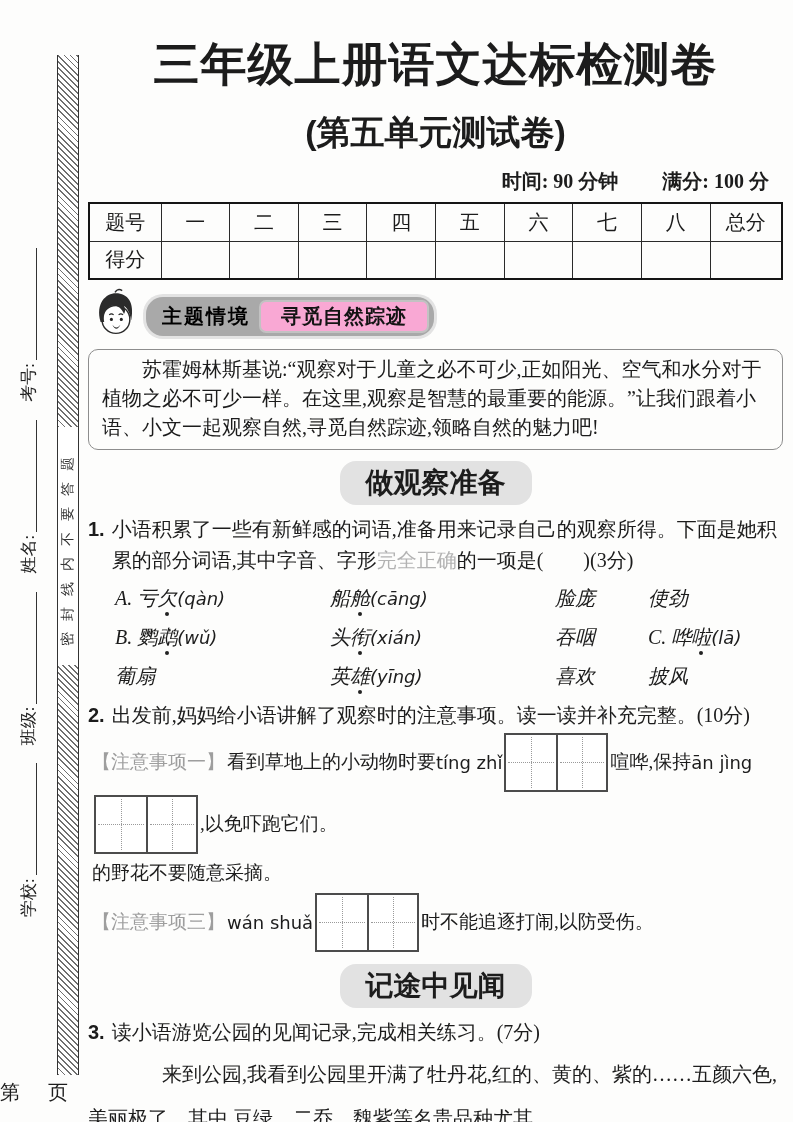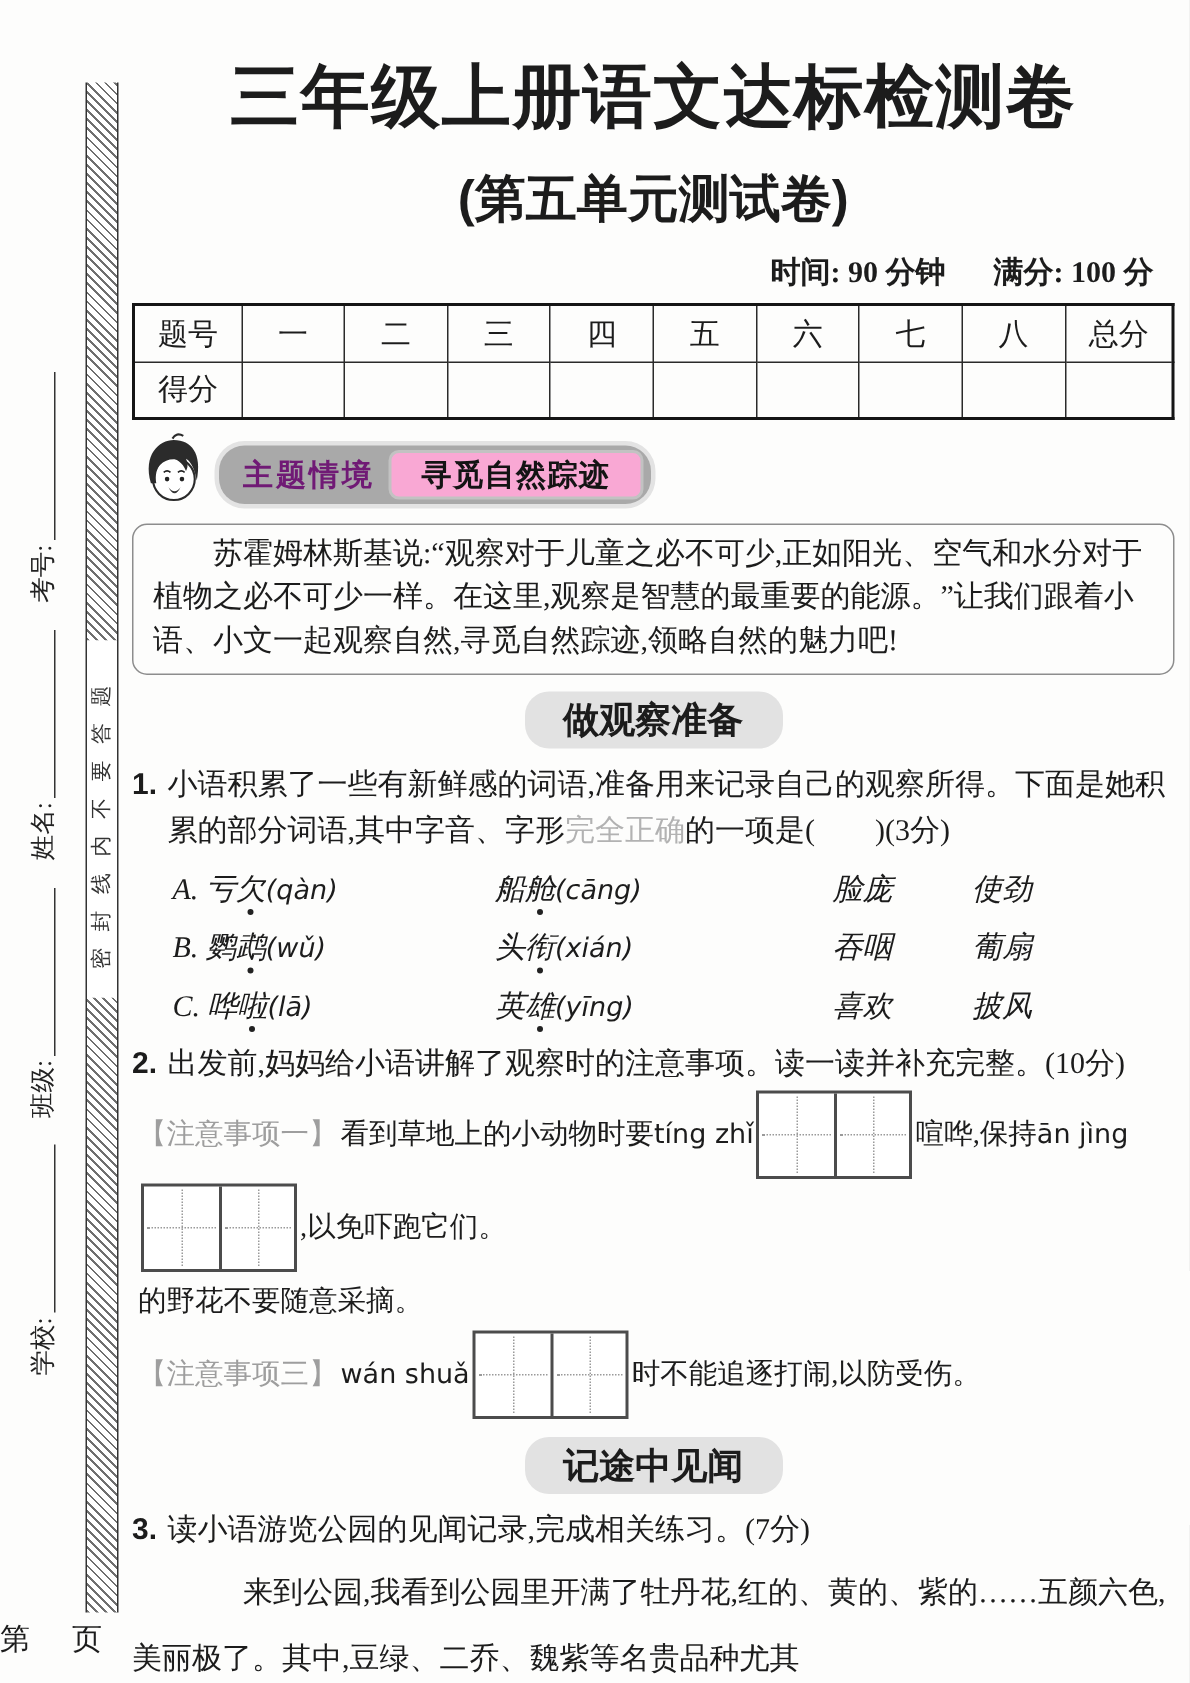--- a/index.html
+++ b/index.html
@@ -37,56 +37,56 @@
   .main { position:absolute; left:88px; top:34px; width:695px; }
   .title {
     text-align:center; font-family:"Liberation Sans", sans-serif;
     font-weight:900; font-size:46px; letter-spacing:1px; margin:0 0 14px;
   }
   .subtitle {
     text-align:center; font-family:"Liberation Sans", sans-serif;
     font-weight:bold; font-size:34px; margin:0 0 12px;
   }
   .info-line {
-    display:flex; justify-content:flex-end; gap:32px; padding-right:14px;
+    display:flex; justify-content:flex-end; gap:44px; padding-right:14px;
     font-weight:bold; font-size:20px; margin-bottom:7px;
   }
 
   table.score-table { width:100%; border-collapse:collapse; table-layout:fixed; border:2.5px solid #151515; }
   .score-table th, .score-table td {
     border:1.3px solid #2a2a2a; height:38px; text-align:center;
     font-size:20px; font-weight:normal; padding:0;
   }
   .score-table col.first, .score-table col.last { width:72px; }
 
   .theme-row { display:flex; align-items:center; margin:8px 0 5px; height:56px; }
   .boy-icon { flex:none; margin-right:4px; }
   .theme-pill {
     display:inline-flex; align-items:center; background:#a9a9a9;
     border-radius:17px; padding:3px 5px 3px 16px; box-shadow:0 0 0 3px #e3e3e3;
   }
   .theme-pill .badge-label {
-    color:#701a75; font-family:"Liberation Sans", sans-serif; font-weight:bold;
+    color:#000000; font-family:"Liberation Sans", sans-serif; font-weight:bold;
     font-size:20px; letter-spacing:2px; margin-right:9px;
   }
   .theme-pill .badge-title {
     background:#f9a8d4; border:2px solid #c2c2c2; border-radius:7px;
     padding:1px 20px; font-family:"Liberation Sans", sans-serif;
     font-weight:bold; font-size:20px; letter-spacing:1px; color:#141414;
   }
   .intro-box {
     border:1.6px solid #8d8d8d; border-radius:10px; padding:5px 13px 7px;
     font-size:20px; line-height:29px;
   }
   .intro-box p { margin:0; text-indent:2em; }
 
   .section-pill {
     display:block; width:max-content; margin:11px auto 9px;
     background:#e2e2e2; border-radius:16px; padding:3px 26px;
-    font-family:"Liberation Sans", sans-serif; font-weight:bold; font-size:24px;
+    font-family:"Liberation Sans", sans-serif; font-weight:bold; font-size:28px;
   }
 
   .question { font-size:20px; line-height:31px; margin-top:3px; }
   .q-head { display:flex; }
   .qnum { font-family:"Liberation Sans", sans-serif; font-weight:bold; margin-right:7px; flex:none; }
   .hl { color:#b2b2b2; }
 
   .options {
     margin:9px 0 2px 27px; display:grid;
     grid-template-columns:215px 225px 93px auto; row-gap:12px; font-size:20px;
@@ -228,23 +228,23 @@
     <div class="options">
 
       <span class="opt-cell"><span>A.</span> <span>亏</span><span class="dotchar">欠</span><span class="py">(qàn)</span></span>
       <span class="opt-cell"><span>船</span><span class="dotchar">舱</span><span class="py">(cāng)</span></span>
       <span class="opt-cell">脸庞</span>
       <span class="opt-cell">使劲</span>
 
       <span class="opt-cell"><span>B.</span> <span>鹦</span><span class="dotchar">鹉</span><span class="py">(wǔ)</span></span>
       <span class="opt-cell"><span>头</span><span class="dotchar">衔</span><span class="py">(xián)</span></span>
       <span class="opt-cell">吞咽</span>
+      <span class="opt-cell"><span>C.</span> <span>哗</span><span class="dotchar">啦</span><span class="py">(lā)</span></span>
+
       <span class="opt-cell">葡扇</span>
-
-      <span class="opt-cell"><span>C.</span> <span>哗</span><span class="dotchar">啦</span><span class="py">(lā)</span></span>
       <span class="opt-cell"><span>英</span><span class="dotchar">雄</span><span class="py">(yīng)</span></span>
       <span class="opt-cell">喜欢</span>
       <span class="opt-cell">披风</span>
     </div>
 
     <div class="question" style="margin-top:10px;">
       <div class="q-head">
         <span class="qnum">2.</span>
         <span class="q-text">出发前,妈妈给小语讲解了观察时的注意事项。读一读并补充完整。(10分)</span>
       </div>

